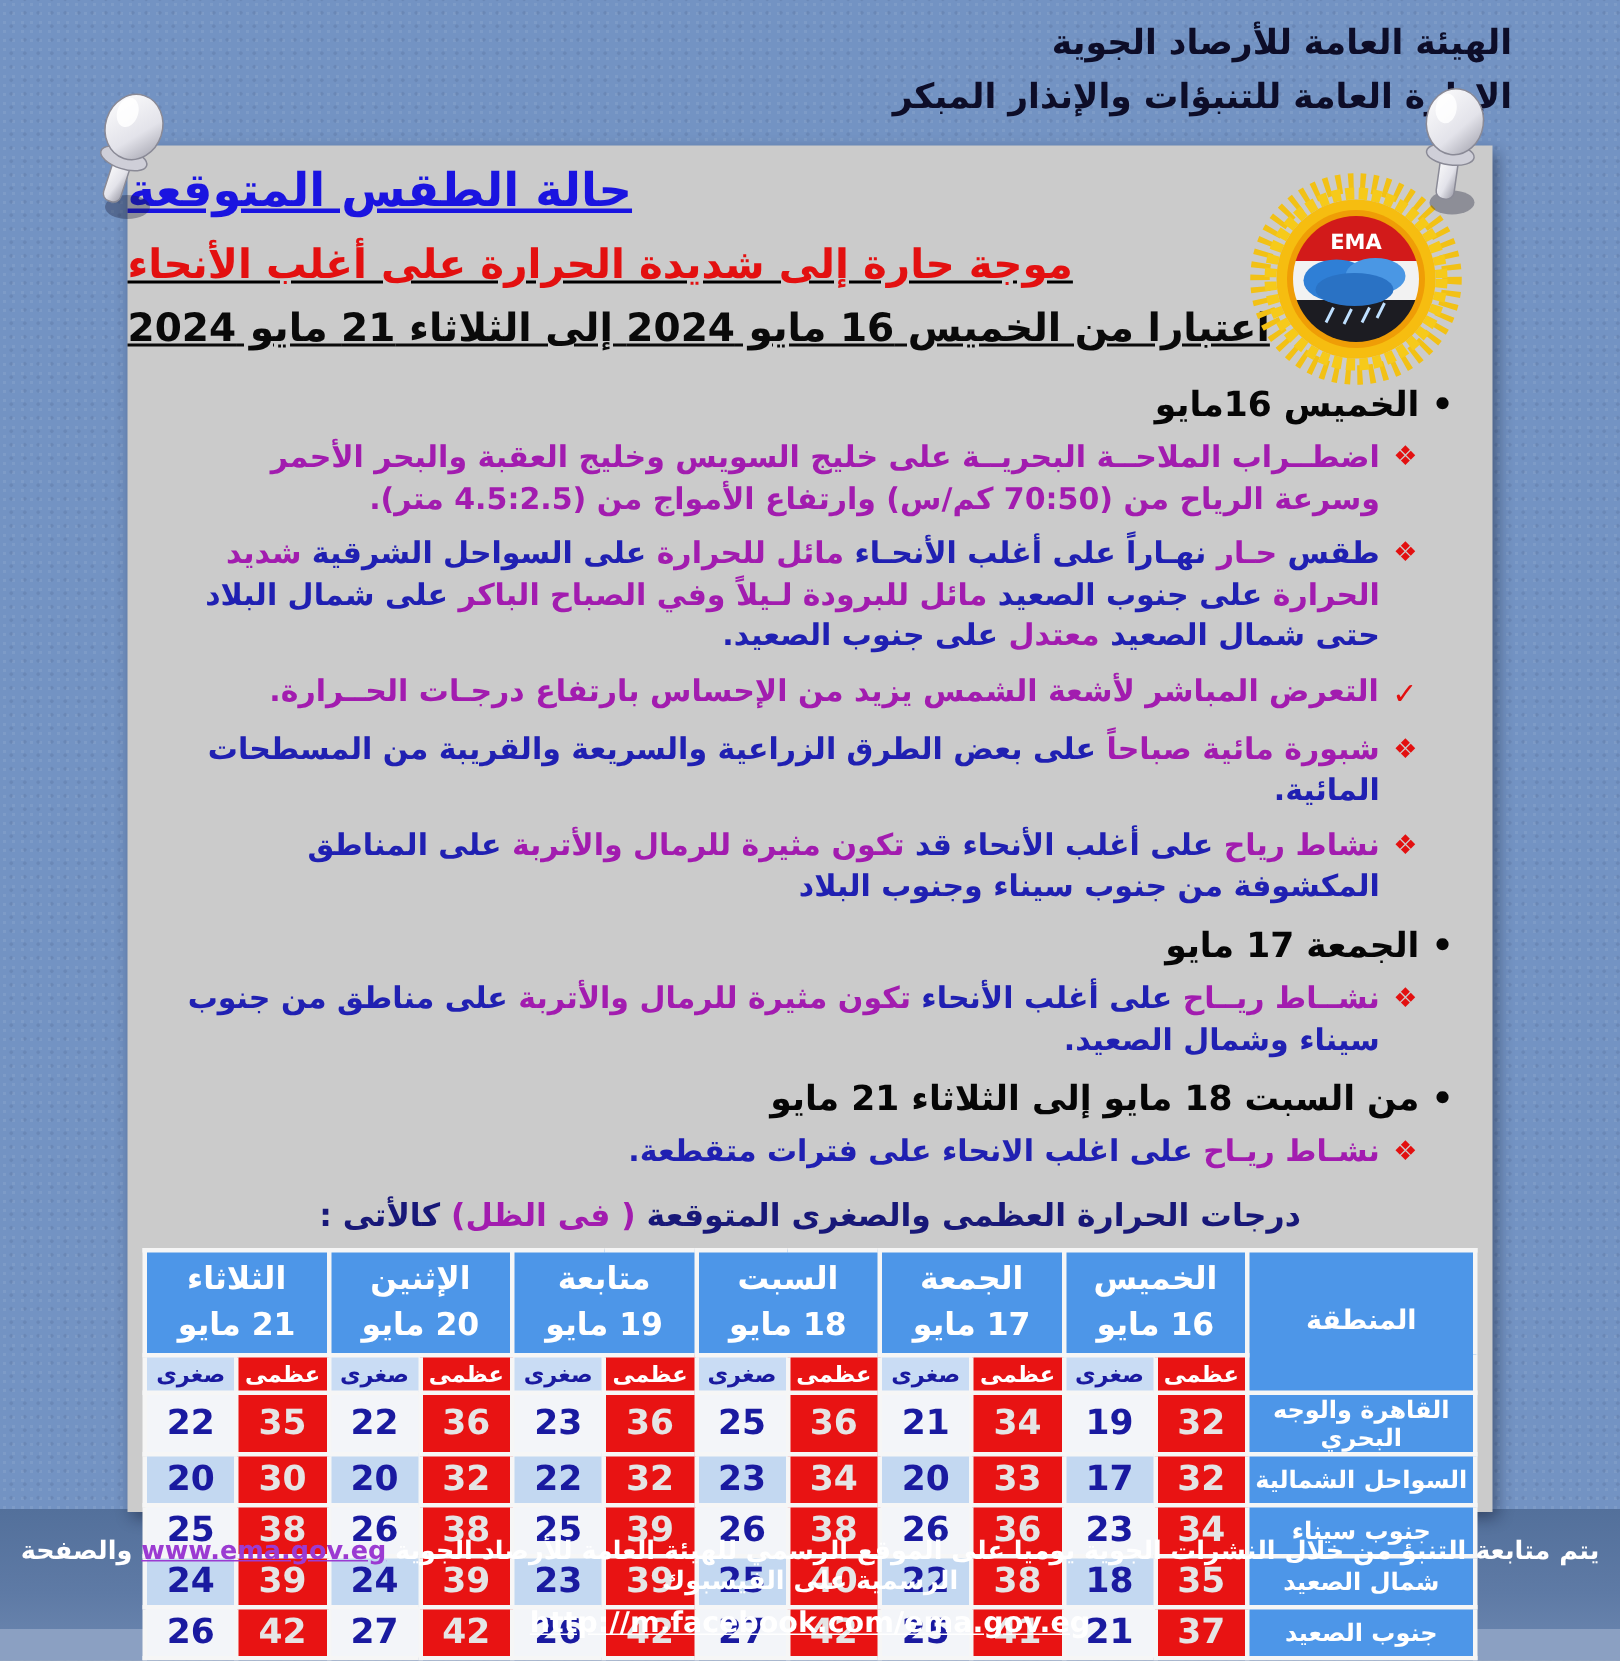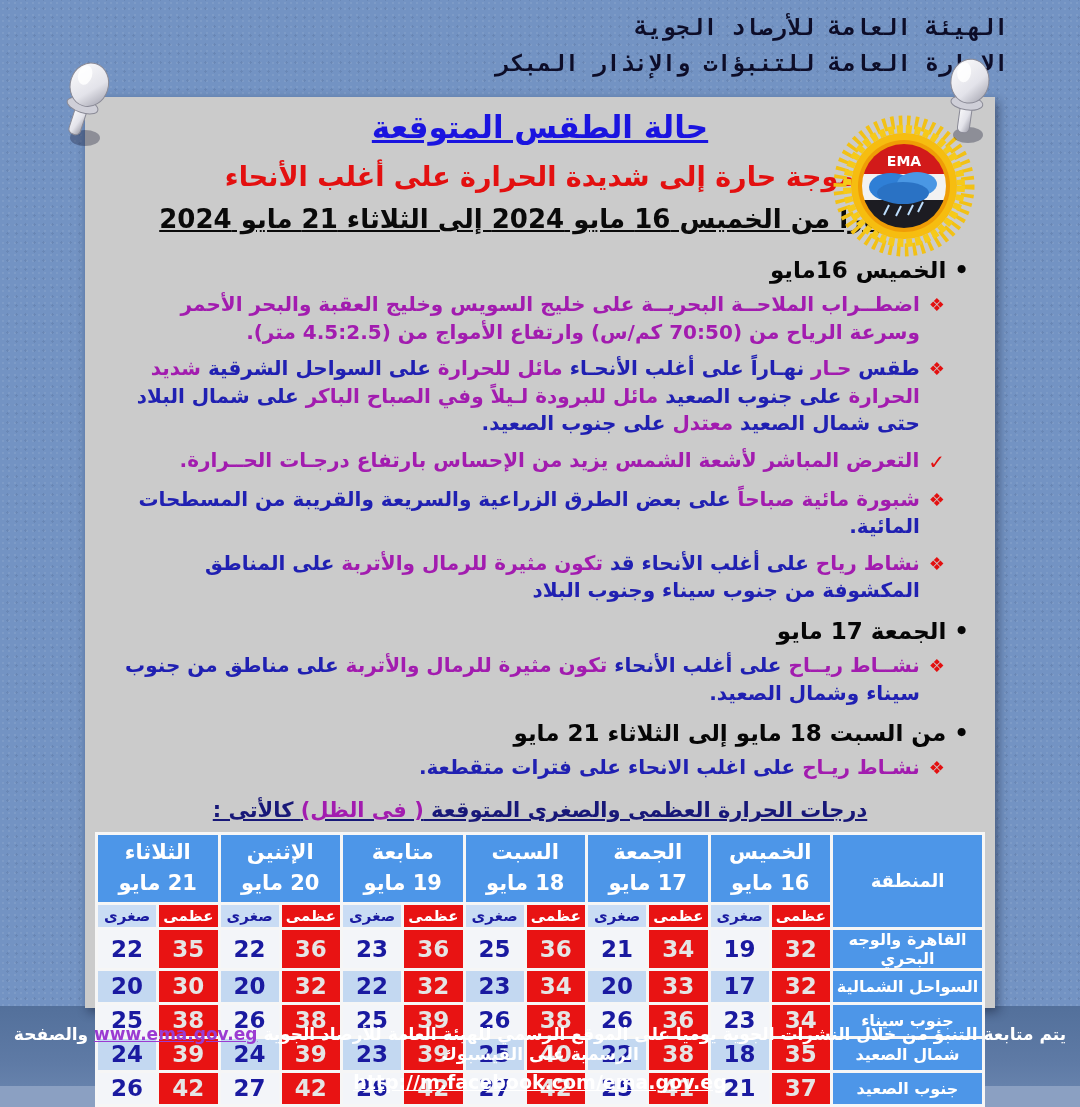--- a/index.html
+++ b/index.html
@@ -10,35 +10,35 @@
      background-image: radial-gradient(rgba(255,255,255,0.07) 1px, transparent 1.2px),
                        radial-gradient(rgba(20,30,60,0.10) 1px, transparent 1.2px);
      background-size:6px 6px, 9px 9px; background-position:0 0, 3px 4px; }
   .bottom-band { position:absolute; left:0; top:1006px; width:1080px; height:101px;
      background:linear-gradient(180deg,#53709b 0%, #5e7aa5 55%, #6d88b1 100%); }
   .bottom-strip { position:absolute; left:0; top:1086px; width:1080px; height:21px;
      background:#8ba0c2; }
 
   
   .org-header { position:absolute; top:12px; right:72px; text-align:right;
-     color:#0d0d28; font-size:23px; line-height:1.55; z-index:3;font-family:Liberation Mono, monospace; }
+     color:#0d0d28; font-size:23px; line-height:1.55; z-index:3; }
 
   
   .paper { position:absolute; left:85px; top:97px; width:910px; height:911px;
      background:#cbcbcb; box-shadow:3px 4px 10px rgba(10,15,35,0.45); z-index:2; }
 
   .pin { position:absolute; z-index:5; }
   .pin-left  { left:55px;  top:58px; }
   .pin-right { left:938px; top:55px; }
 
   
   .logo { position:absolute; right:16px; top:14px; width:150px; height:150px; }
 
   
-  .titles { padding-top:12px; text-align:center; }
+  .titles { padding-top:12px; text-align:left;text-decoration:underline; }
   .title-main  { display:inline-block; color:#1a14e0; font-size:31px;
                  text-decoration:underline; margin-bottom:16px; }
   .title-alert { color:#e31010; font-size:27px; margin-bottom:12px; }
   .title-period{ display:inline-block; color:#0a0a0a; font-size:26px;
                  text-decoration:underline; }
 
   
   .content { direction:rtl; text-align:right; padding:10px 26px 0 22px; }
   .section { margin-top:13px; }
   .section-heading { color:#060606; font-size:23px; margin-bottom:8px; }
@@ -46,21 +46,21 @@
   .bullet-item { display:flex; direction:rtl; padding-right:24px;
                  margin-bottom:9px; font-size:20px; line-height:1.38; }
   .marker { color:#e31010; font-size:18px; margin-left:9px; padding-top:2px; flex:0 0 auto; }
   .marker.check { font-size:20px; }
   .run-red  { color:#a21caf; }
   .run-blue { color:#2020b2; }
   .run-navy { color:#181878; }
 
   
   .table-caption { direction:rtl; text-align:center; font-size:21px; margin-top:16px;
-                   text-decoration:underline; color:#181878; }
+                   color:#181878; }
 
   
   table.temps { direction:rtl; border-collapse:collapse; margin:10px auto 0 auto;
                 width:890px; table-layout:fixed; border:3px solid #1c1c30; }
   table.temps th, table.temps td { border:3px solid #f6f6f6; text-align:center;
                 vertical-align:middle; padding:0; }
   .hdr-blue { background:#4d96e8; color:#ffffff; }
   th.day-hd { height:70px; font-size:21px; line-height:1.5; }
   th.region-hd { width:152px; font-size:18px; }
   td.lbl-max { background:#e81313; color:#fff; font-size:15px; height:25px; }

